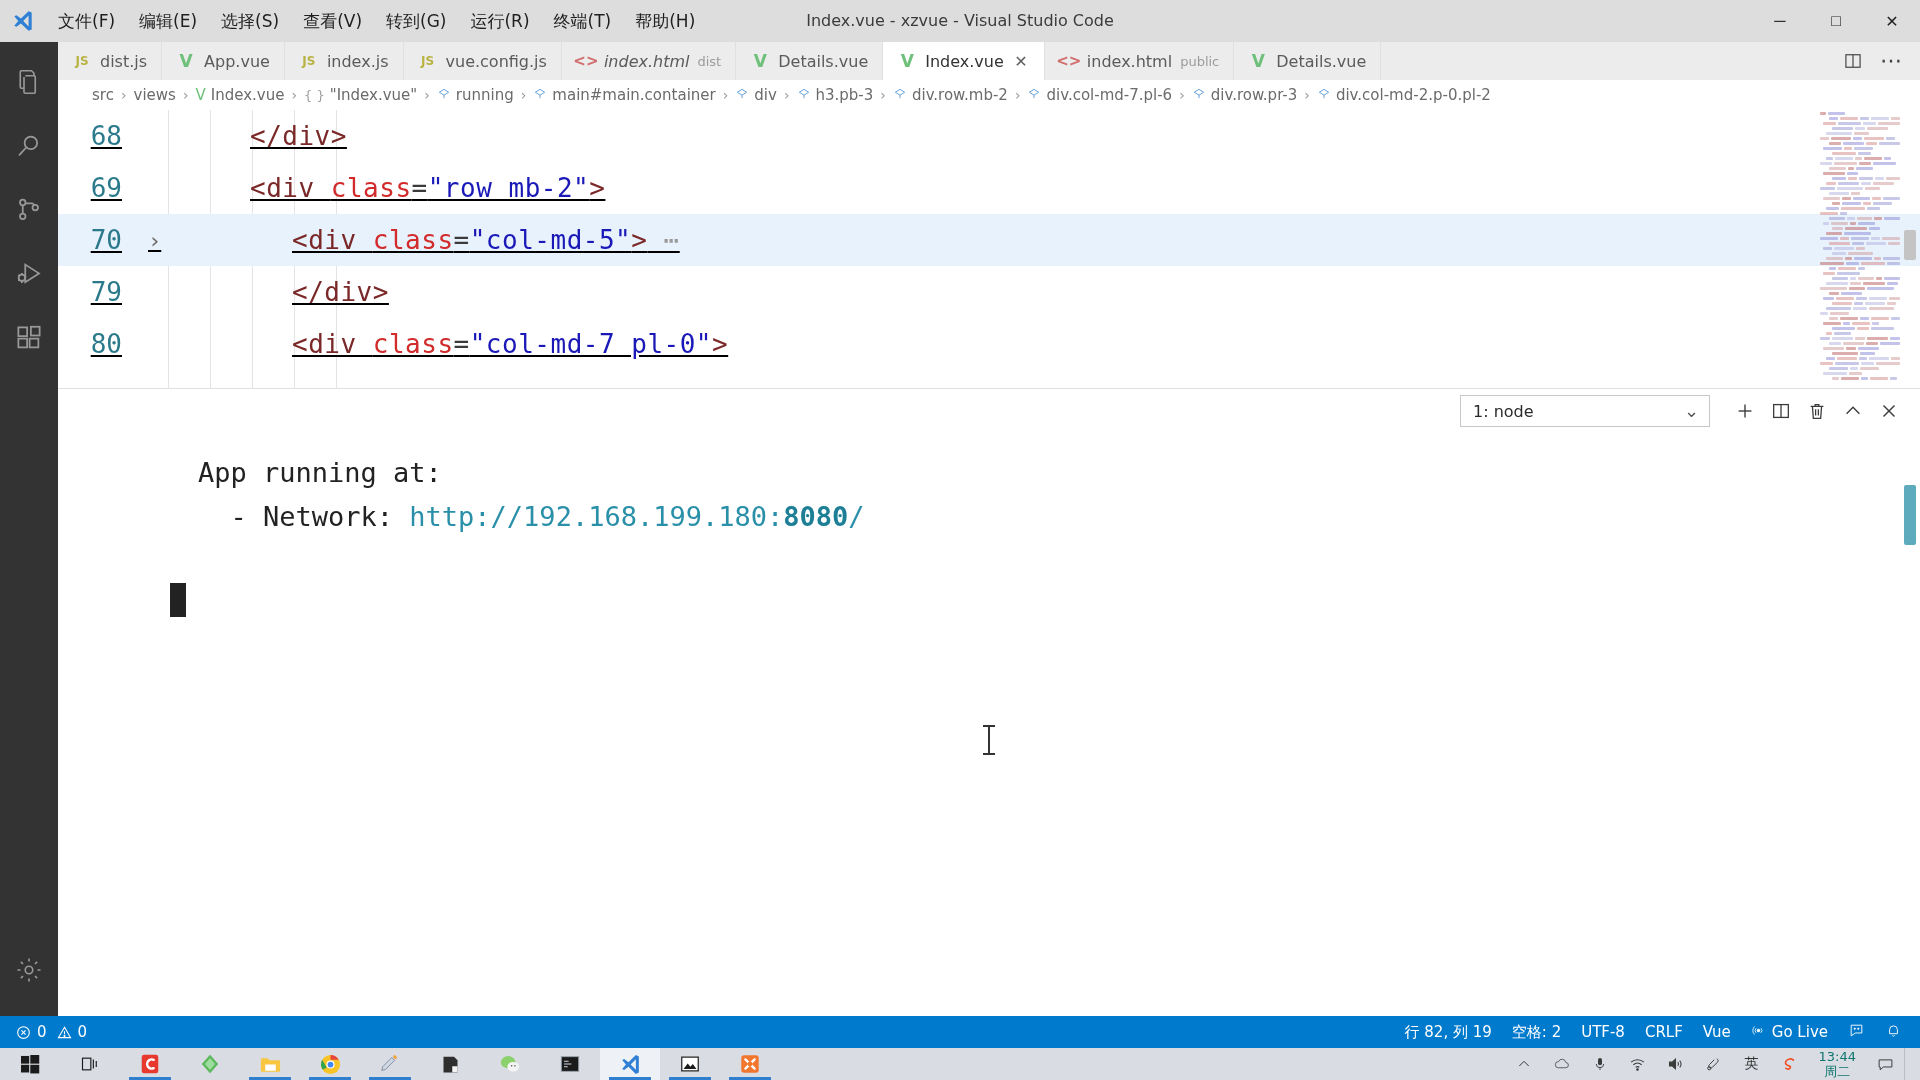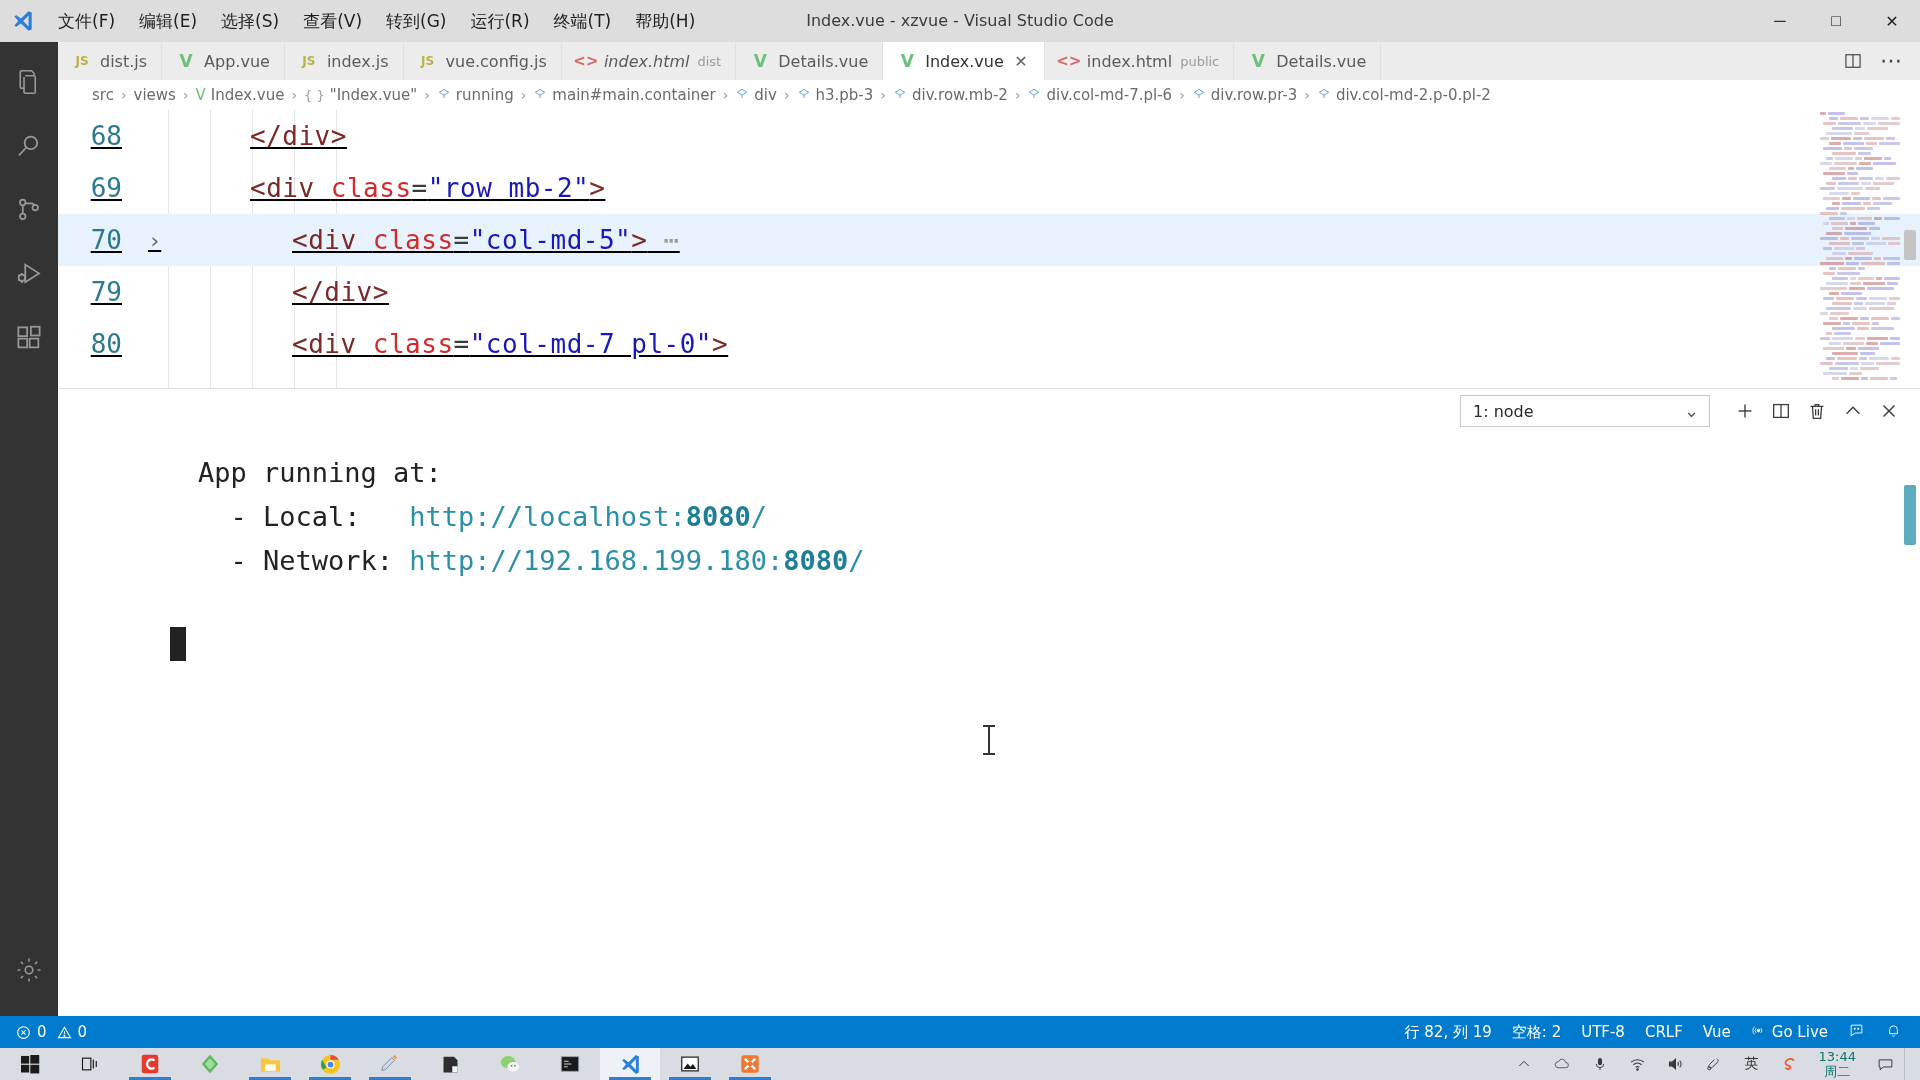--- a/index.html
+++ b/index.html
@@ -710,21 +710,20 @@
           <svg width="22" height="22" viewBox="0 0 24 24" stroke="#3b3b3b" stroke-width="1.5">
               <line x1="6" y1="6" x2="18" y2="18"></line>
               <line x1="18" y1="6" x2="6" y2="18"></line>
             </svg>
         </div>
       </div>
     </div>
     <div class="terminal">
       <div id="terminallines">
           <div class="t-line"><span class="">App running at:</span></div>
-          <div class="t-line"><span class="">  - Local:   </span><span class="t-url">http://localhost:</span><span class="t-port">8080</span><span class="t-url">/</span></div>
           <div class="t-line"><span class="">  - Network: </span><span class="t-url">http://192.168.199.180:</span><span class="t-port">8080</span><span class="t-url">/</span></div>
         </div>
       <div class="t-cursor"></div>
       <div class="term-scroll"></div>
       <div class="t-caret"></div>
     </div>
   </div>
 
   <div class="statusbar">
     <div class="sb-item" style="margin-left:6px">

